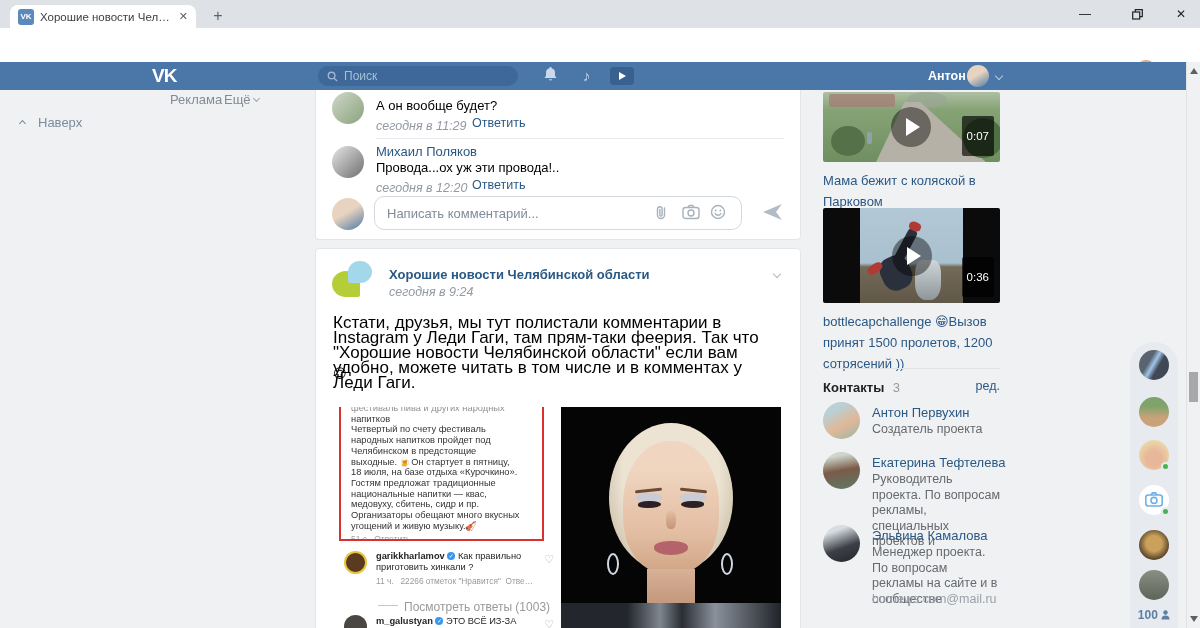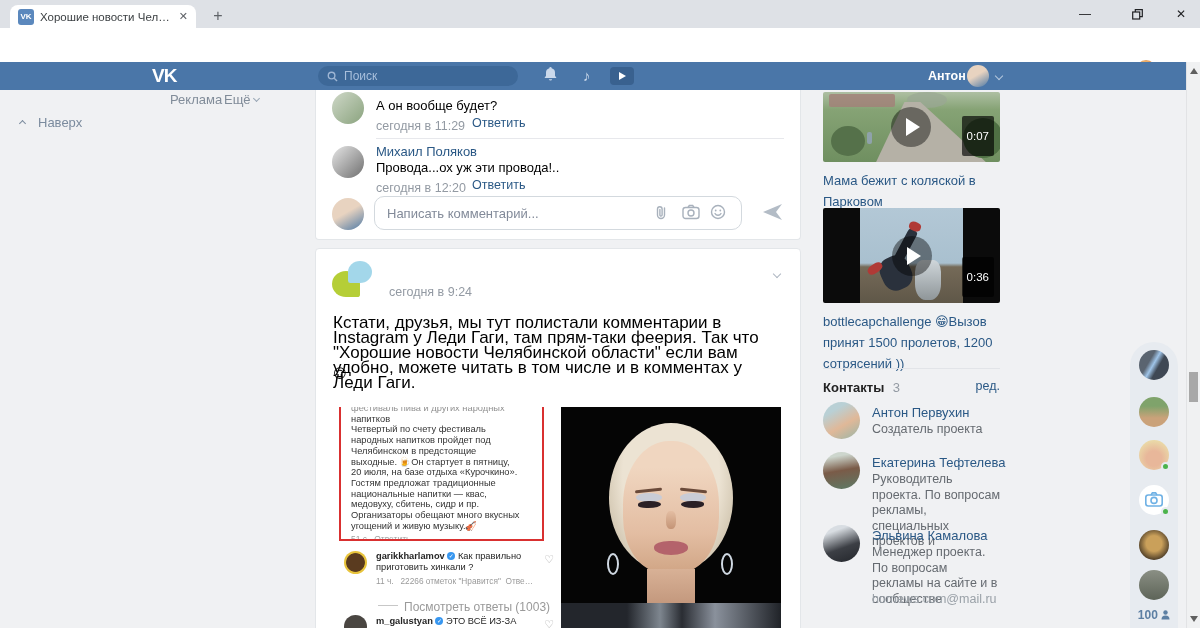--- a/index.html
+++ b/index.html
@@ -35,21 +35,21 @@
   .chev { display:inline-block; width:6px; height:6px; border-right:1.5px solid #b6c8de; border-bottom:1.5px solid #b6c8de; transform:rotate(45deg); }
 
   
   .lnav { font-size:13px; color:#818c99; }
   .chev-g { display:inline-block; width:5px; height:5px; border-right:1.5px solid #99a7b5; border-bottom:1.5px solid #99a7b5; }
 
   
   .card { position:absolute; background:#fff; border:1px solid #e3e6e9; }
   .avatar { border-radius:50%; }
   .link { color:#2a5885; }
-  .meta { font-size:12.5px; color:#939aa3; }
+  .meta { font-size:12.5px; color:#939aa3;font-style:italic; }
   .cmt-text { font-size:13px; color:#000;text-align:right; }
 
   .cmt-input { position:absolute; left:58px; top:106px; width:368px; height:34px; border:1px solid #d3d9de; border-radius:10px; background:#fff; font-size:13px; color:#be185d; padding:0 100px 0 12px; font-family:inherit; }
   .cmt-input::placeholder { color:#828a99; }
   .in-ic { position:absolute; top:114px; color:#a8b1bc; }
 
   
   .bubble { position:absolute; border-radius:50%; }
   .post-text { font-size:17px; line-height:15px; color:#000; width:449px; }
   .attach { position:absolute; left:20px; top:158px; width:445px; height:234px; overflow:hidden; background:#fff; }
@@ -208,37 +208,38 @@
         <path d="M1 9 L20 1 L14 9 L20 17 z" fill="#b3bcc6"></path>
       </svg>
   </div>
 </div>
 
 <div class="card" style="left:315px;top:248px;width:486px;height:392px;border-radius:4px 4px 0 0;">
   <div class="abs" style="left:16px;top:12px;width:42px;height:42px;">
     <div class="bubble" style="left:0;top:10px;width:28px;height:26px;background:#b5ce37;border-radius:50% 50% 10% 50%;"></div>
     <div class="bubble" style="left:16px;top:0;width:24px;height:22px;background:#a3d7ea;border-radius:50% 50% 50% 10%;"></div>
   </div>
+  <div class="link abs" style="left:73px;top:18px;font-size:13px;font-weight:bold;">Хорошие новости Челябинской области</div>
   <div class="meta abs" style="left:73px;top:36px;">сегодня в 9:24</div>
   <span class="chev abs" style="right:20px;top:22px;border-color:#aeb7c2;"></span>
 
   <div class="post-text abs" style="left:17px;top:66px;">Кстати, друзья, мы тут полистали комментарии в Instagram у Леди Гаги, там прям-таки феерия. Так что "Хорошие новости Челябинской области" если вам удобно, можете читать в том числе и в комментах у Леди Гаги.</div>
   <div class="abs" style="left:17px;top:117px;font-size:13px;">🙃</div>
 
   <div class="attach">
 
     <div class="insta">
       <div class="pinned">
         <div class="pline" style="margin-top:-4px;opacity:.55;">фестиваль пива и других народных</div>
         <div class="pline">напитков</div>
         <div class="pline">Четвертый по счету фестиваль</div>
         <div class="pline">народных напитков пройдет под</div>
         <div class="pline">Челябинском в предстоящие</div>
         <div class="pline">выходные. 🍺Он стартует в пятницу,</div>
-        <div class="pline">20 июля, на базе отдыха «Курочкино».</div>
+        <div class="pline">18 июля, на базе отдыха «Курочкино».</div>
         <div class="pline">Гостям предложат традиционные</div>
         <div class="pline">национальные напитки — квас,</div>
         <div class="pline">медовуху, сбитень, сидр и пр.</div>
         <div class="pline">Организаторы обещают много вкусных</div>
         <div class="pline">угощений и живую музыку.🎻</div>
         <div class="pmeta"><span>51 с</span>&nbsp;&nbsp;&nbsp;<span>Ответить</span></div>
       </div>
       <div class="avatar abs" style="left:8px;top:144px;width:23px;height:23px;background:radial-gradient(circle,#5a3b1f 55%,#e8c43c 60%);"></div>
       <div class="igrow" style="left:40px;top:144px;width:165px;">
         <span class="iguser">garikkharlamov</span>

